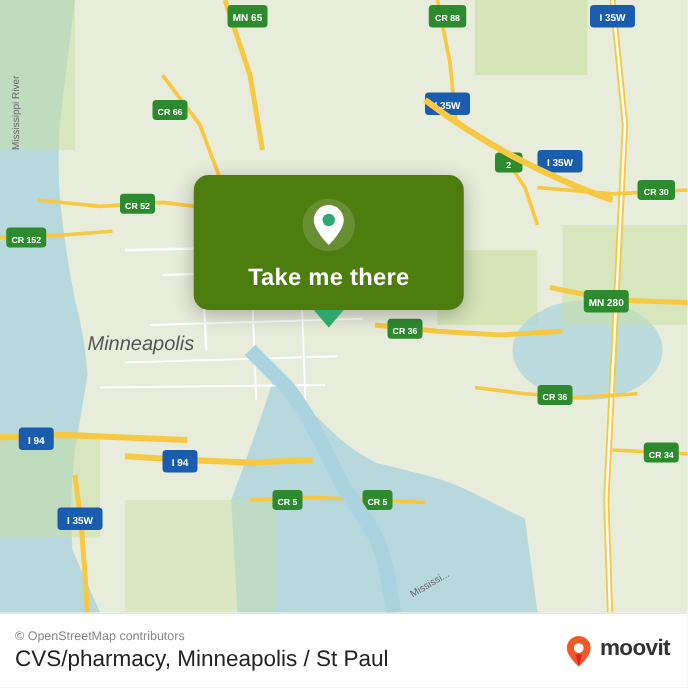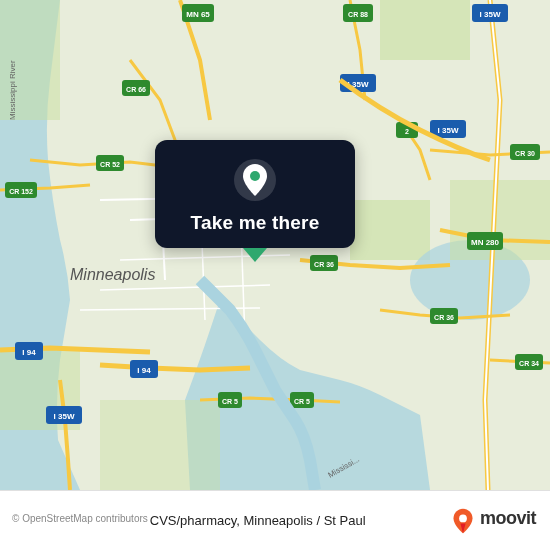--- a/index.html
+++ b/index.html
@@ -26,22 +26,22 @@
       height: 100%;
       position: absolute;
       top: 0; left: 0;
     }
 
     
     #popup-card {
       position: absolute;
       top: 140px;
       left: 155px;
-      width: 200px;
-      background: #0f172a;
+      width: 216px;
+      background: #4d7c0f;
       border-radius: 12px;
       display: flex;
       flex-direction: column;
       align-items: center;
       padding: 18px 16px 14px;
       box-shadow: 0 4px 16px rgba(0,0,0,0.28);
       cursor: pointer;
     }
 
     #popup-card::after {
@@ -78,31 +78,31 @@
       background: #fff;
       display: flex;
       align-items: center;
       justify-content: space-between;
       padding: 0 14px 0 12px;
       border-top: 1px solid #e0e0e0;
     }
 
     #bottom-left {
       display: flex;
-      flex-direction: row;
+      flex-direction: column;
       gap: 2px;
     }
 
     #attribution-text {
       font-size: 10px;
       color: #888;
     }
 
     #location-text {
-      font-size: 13px;
+      font-size: 18px;
       color: #222;
       font-weight: 400;
     }
 
     #moovit-logo {
       display: flex;
       align-items: flex-start;
       gap: 4px;
     }
 

